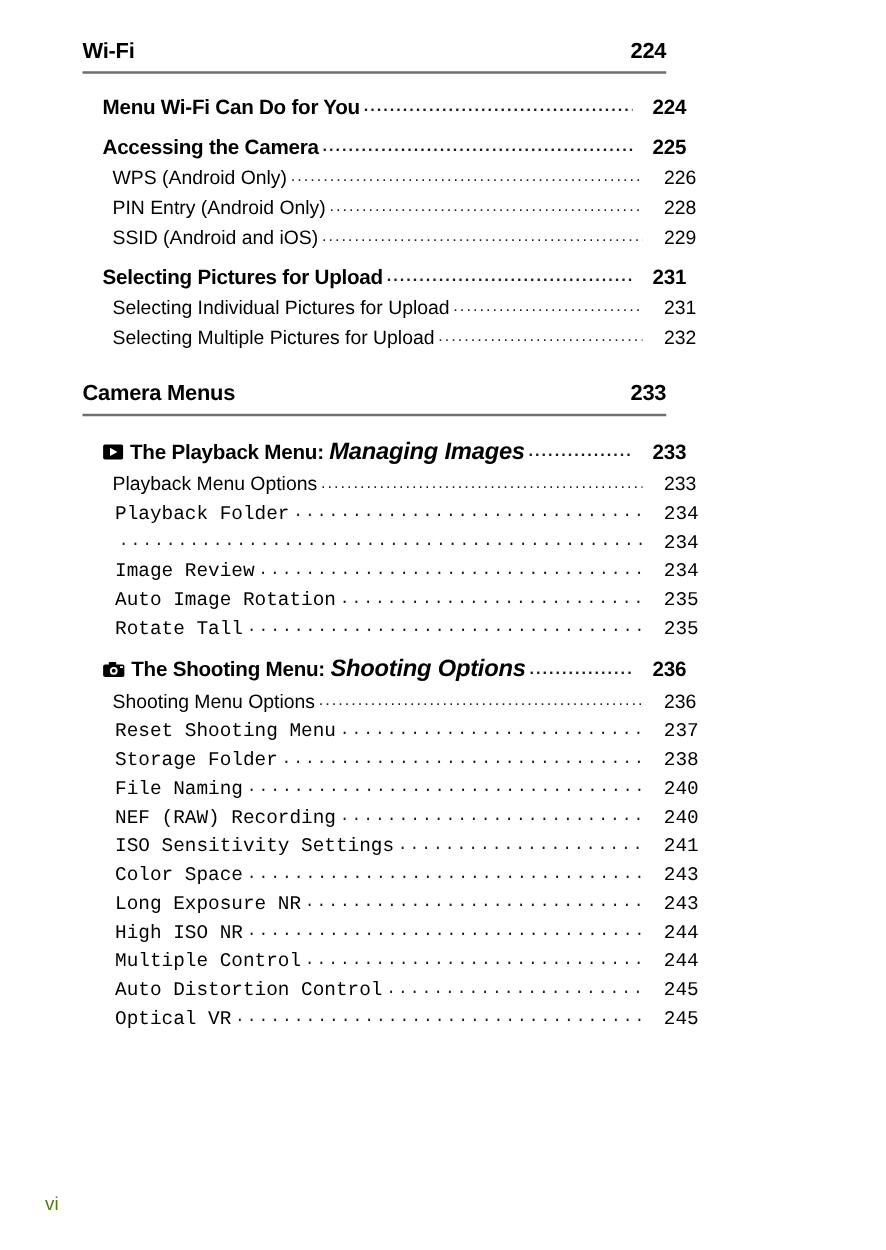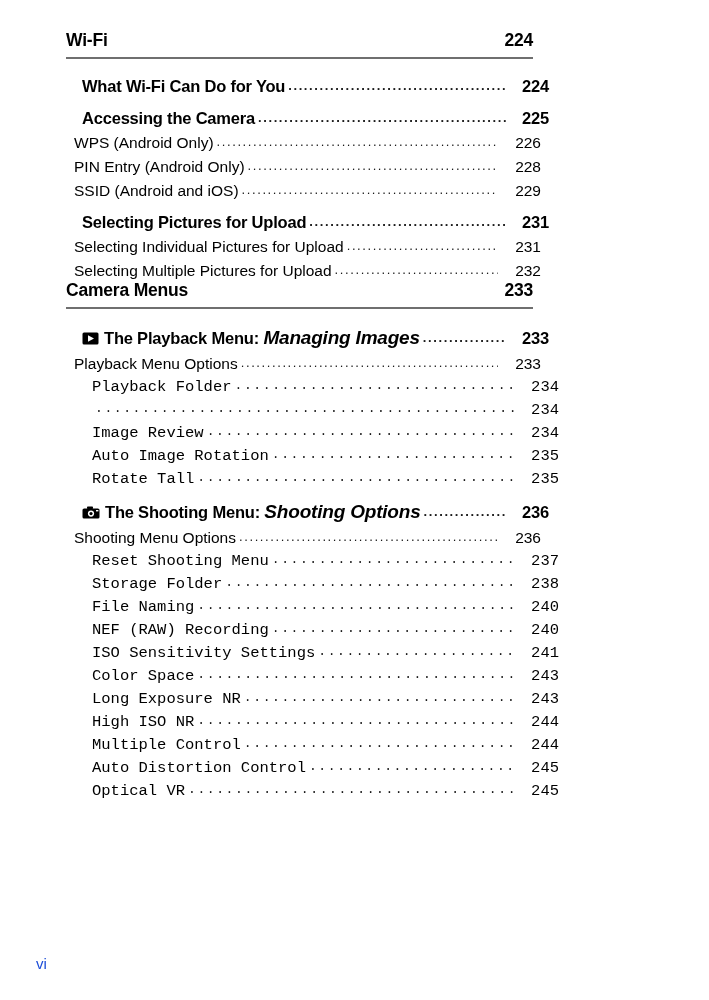--- a/index.html
+++ b/index.html
@@ -76,21 +76,21 @@
     margin-left: 16px;
     margin-top: 13px;
     letter-spacing: -0.2px;
   }
   .lvl1 .pg { min-width: 40px; }
 
   
   .lvl2 {
     font-size: 15.5px;
     font-weight: normal;
-    margin-left: 8px;
+    margin-left: 24px;
     margin-top: 6px;
   }
   .lvl2 .pg { min-width: 40px; }
 
   
   .lvl3 {
     font-size: 15.5px;
     font-weight: normal;
     margin-left: 26px;
     margin-top: 5px;
@@ -103,45 +103,45 @@
     font-weight: bold;
     font-size: 19px;
   }
 
   .menu-icon {
     display: inline-block;
     vertical-align: -1px;
     margin-right: 5px;
   }
 
-  .gap-top-section { }
+  .gap-top-section { margin-top: 24px; }
   .gap-after-rule { margin-top: 18px; }
 
   .folio {
     position: absolute;
     left: 36px;
     bottom: 28px;
     font-size: 15px;
     font-weight: normal;
-    color: #1d4ed8;
+    color: #4d7c0f;
   }
 </style>
 </head>
 <body>
 
 <div class="page">
   <div id="toc-root">
       <div class="section-head">
         <span class="sh-title">Wi-Fi</span>
         <span class="sh-fill"></span>
         <span class="sh-page">224</span>
       </div>
       <div class="rule"></div>
       <div class="row lvl1 gap-after-rule">
-        <span class="label"><span>What Wi-Fi Can Do for You</span></span>
+        <span class="label"><span>Menu Wi-Fi Can Do for You</span></span>
         <span class="leader">.........................................................................................................................................................</span>
         <span class="pg">224</span>
       </div>
       <div class="row lvl1">
         <span class="label"><span>Accessing the Camera</span></span>
         <span class="leader">.........................................................................................................................................................</span>
         <span class="pg">225</span>
       </div>
       <div class="row lvl2">
         <span class="label"><span>WPS (Android Only)</span></span>

